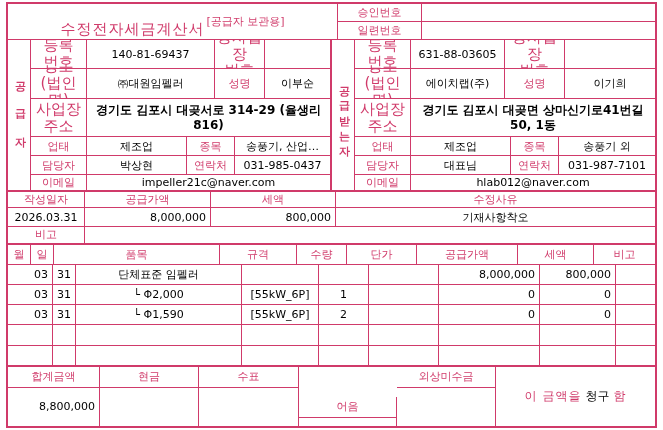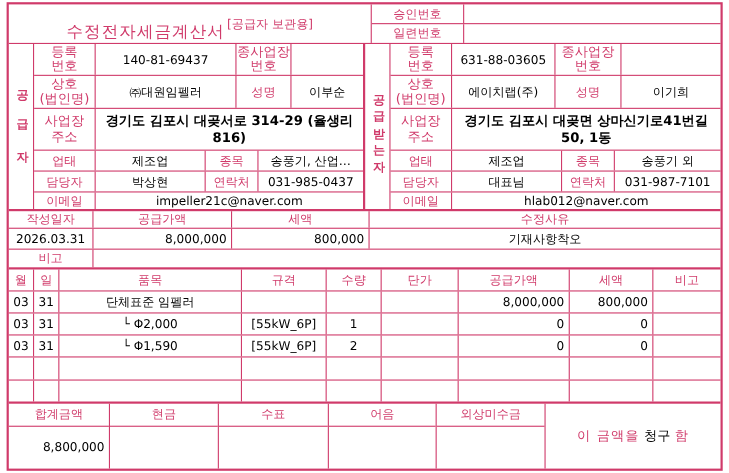--- a/index.html
+++ b/index.html
@@ -18,21 +18,21 @@
   }
   .lbl { color: var(--acc); }
   .val { color: #000; }
   .row { display: flex; }
   .cell {
     display: flex; align-items: center; justify-content: center;
     border-right: 1px solid var(--acc); overflow: hidden;
   }
   .cell.last { border-right: none; }
   .r { justify-content: flex-end; padding-right: 4px; }
-  .pre { white-space: pre-line; text-align: center; line-height: 1.12; font-size: 12px; }
+  .pre { white-space: pre-line; text-align: center; line-height: 1.12; font-size: 15px; }
   .addr { justify-content: flex-start; text-align: center; padding: 1px 3px; line-height: 1.25; font-size: 12px; font-weight: bold; }
   
   .sec-head { height: 37px; border-bottom: 1px solid var(--acc); display: flex; }
   .title-box {
     width: 330px; border-right: 1px solid var(--acc);
     display: flex; align-items: center; justify-content: center; gap: 2px;
   }
   .title-main { font-size: 15px; font-weight: normal; color: var(--acc); letter-spacing: 1px; margin-top: 16px; }
   .title-suffix { font-size: 11px; color: var(--acc); }
   .head-right { flex: 1; display: flex; flex-direction: column; }
@@ -62,30 +62,30 @@
   .flex1 { flex: 1; }
   
   .sum-a { height: 17px; border-bottom: 1px solid var(--acc); }
   .sum-b { height: 21px; border-bottom: 1px solid var(--acc); }
   .sum-c { height: 19px; border-bottom: 2px solid var(--acc); }
   .sc1 { width: 77px; } .sc2 { width: 126px; } .sc3 { width: 125px; }
   
   .sec-items { height: 134px; display: flex; flex-direction: column; border-bottom: 2px solid var(--acc); }
   .it-head { height: 20px; border-bottom: 1px solid var(--acc); }
   .it-rows { flex: 1; display: flex; flex-direction: column; }
-  .it-row { flex: 1; display: flex; border-bottom: 1px solid var(--acc); }
+  .it-row { flex: 1; display: flex; border-bottom: 1px solid var(--acc); padding-left: 22px; }
   .it-row:last-child { border-bottom: none; }
   .ic-m { width: 23px; } .ic-d { width: 23px; } .ic-n { width: 166px; }
   .ic-s { width: 77px; } .ic-q { width: 50px; } .ic-p { width: 70px; }
   .ic-su { width: 101px; } .ic-t { width: 76px; } .ic-no { flex: 1; }
   
   .sec-foot { flex: 1; display: flex; }
   .fcol { display: flex; flex-direction: column; border-right: 1px solid var(--acc); }
   .fc1 { width: 92px; } .fc2 { width: 99px; } .fc3 { width: 100px; gap: 38px; }
-  .fc4 { width: 98px; } .fc5 { width: 99px; }
+  .fc4 { width: 98px; margin-top: 30px; } .fc5 { width: 99px; }
   .fcol .fhead { height: 21px; border-bottom: 1px solid var(--acc); display: flex; align-items: center; justify-content: center; }
   .fcol .fval { flex: 1; display: flex; align-items: center; }
   .claim { flex: 1; display: flex; align-items: center; justify-content: center; gap: 4px; font-size: 12px; }
   .claim .lbl { letter-spacing: 1px; }
 </style>
 </head>
 <body>
 
 <div class="form">
 

